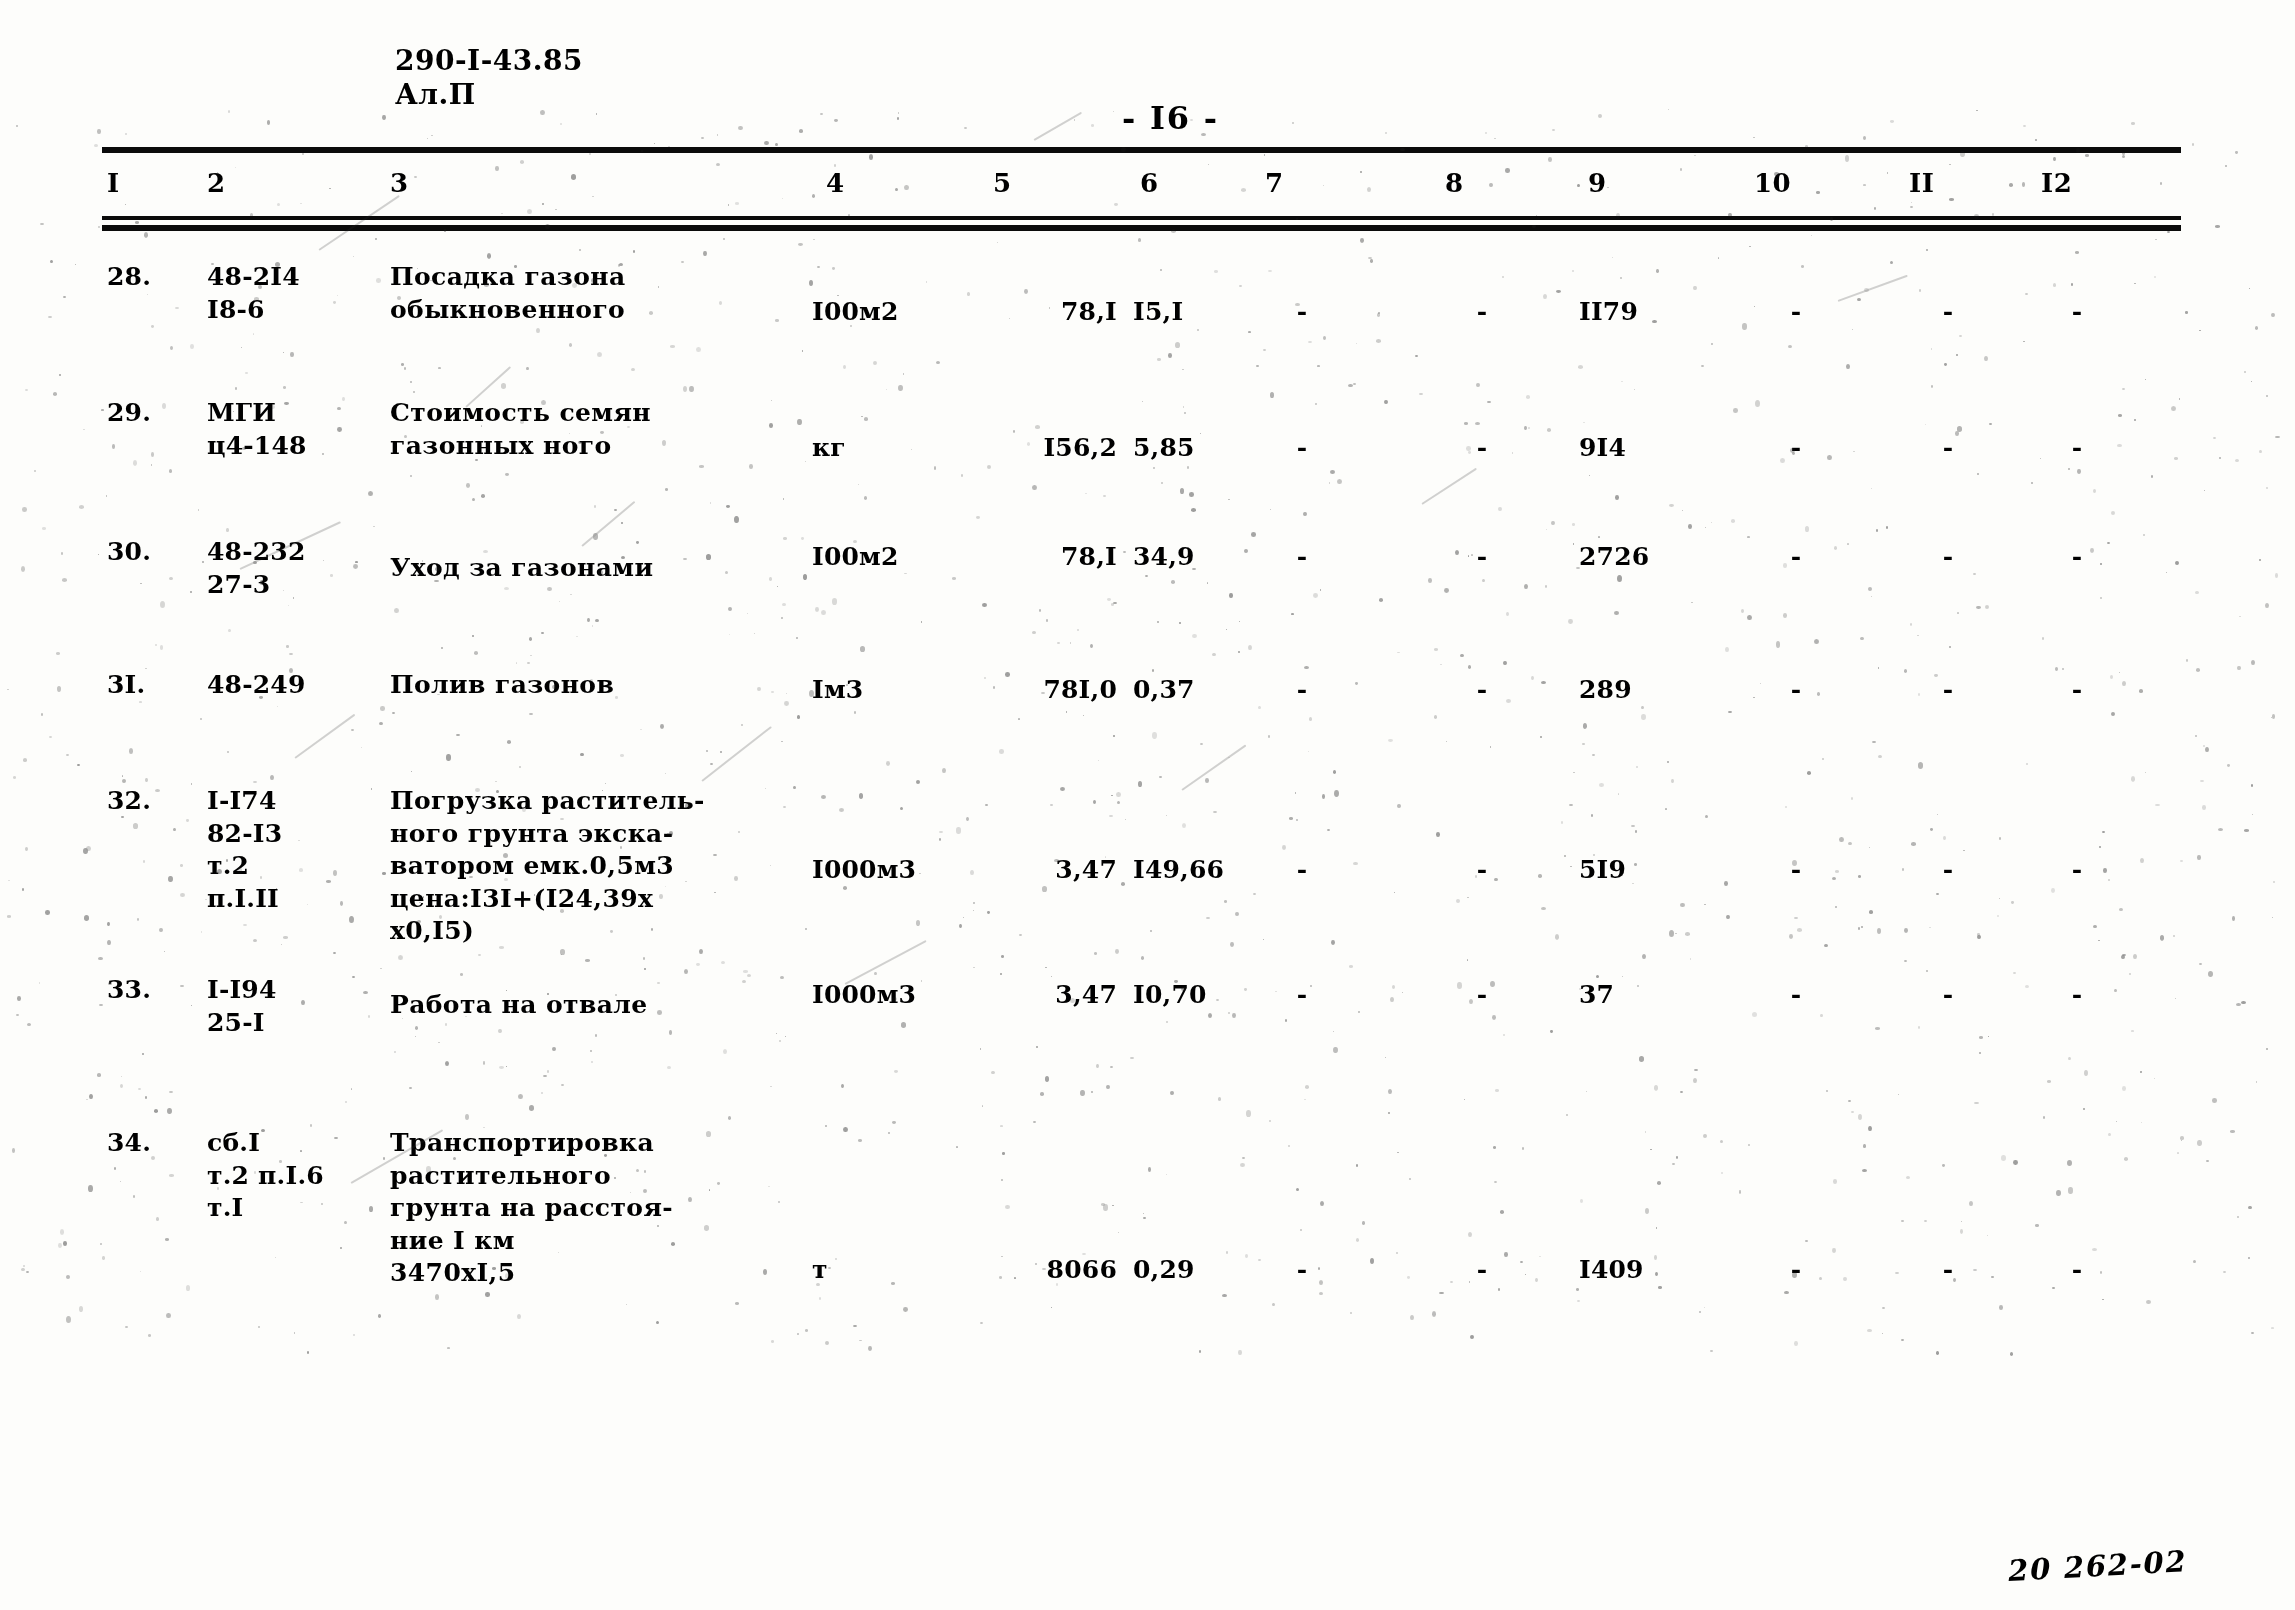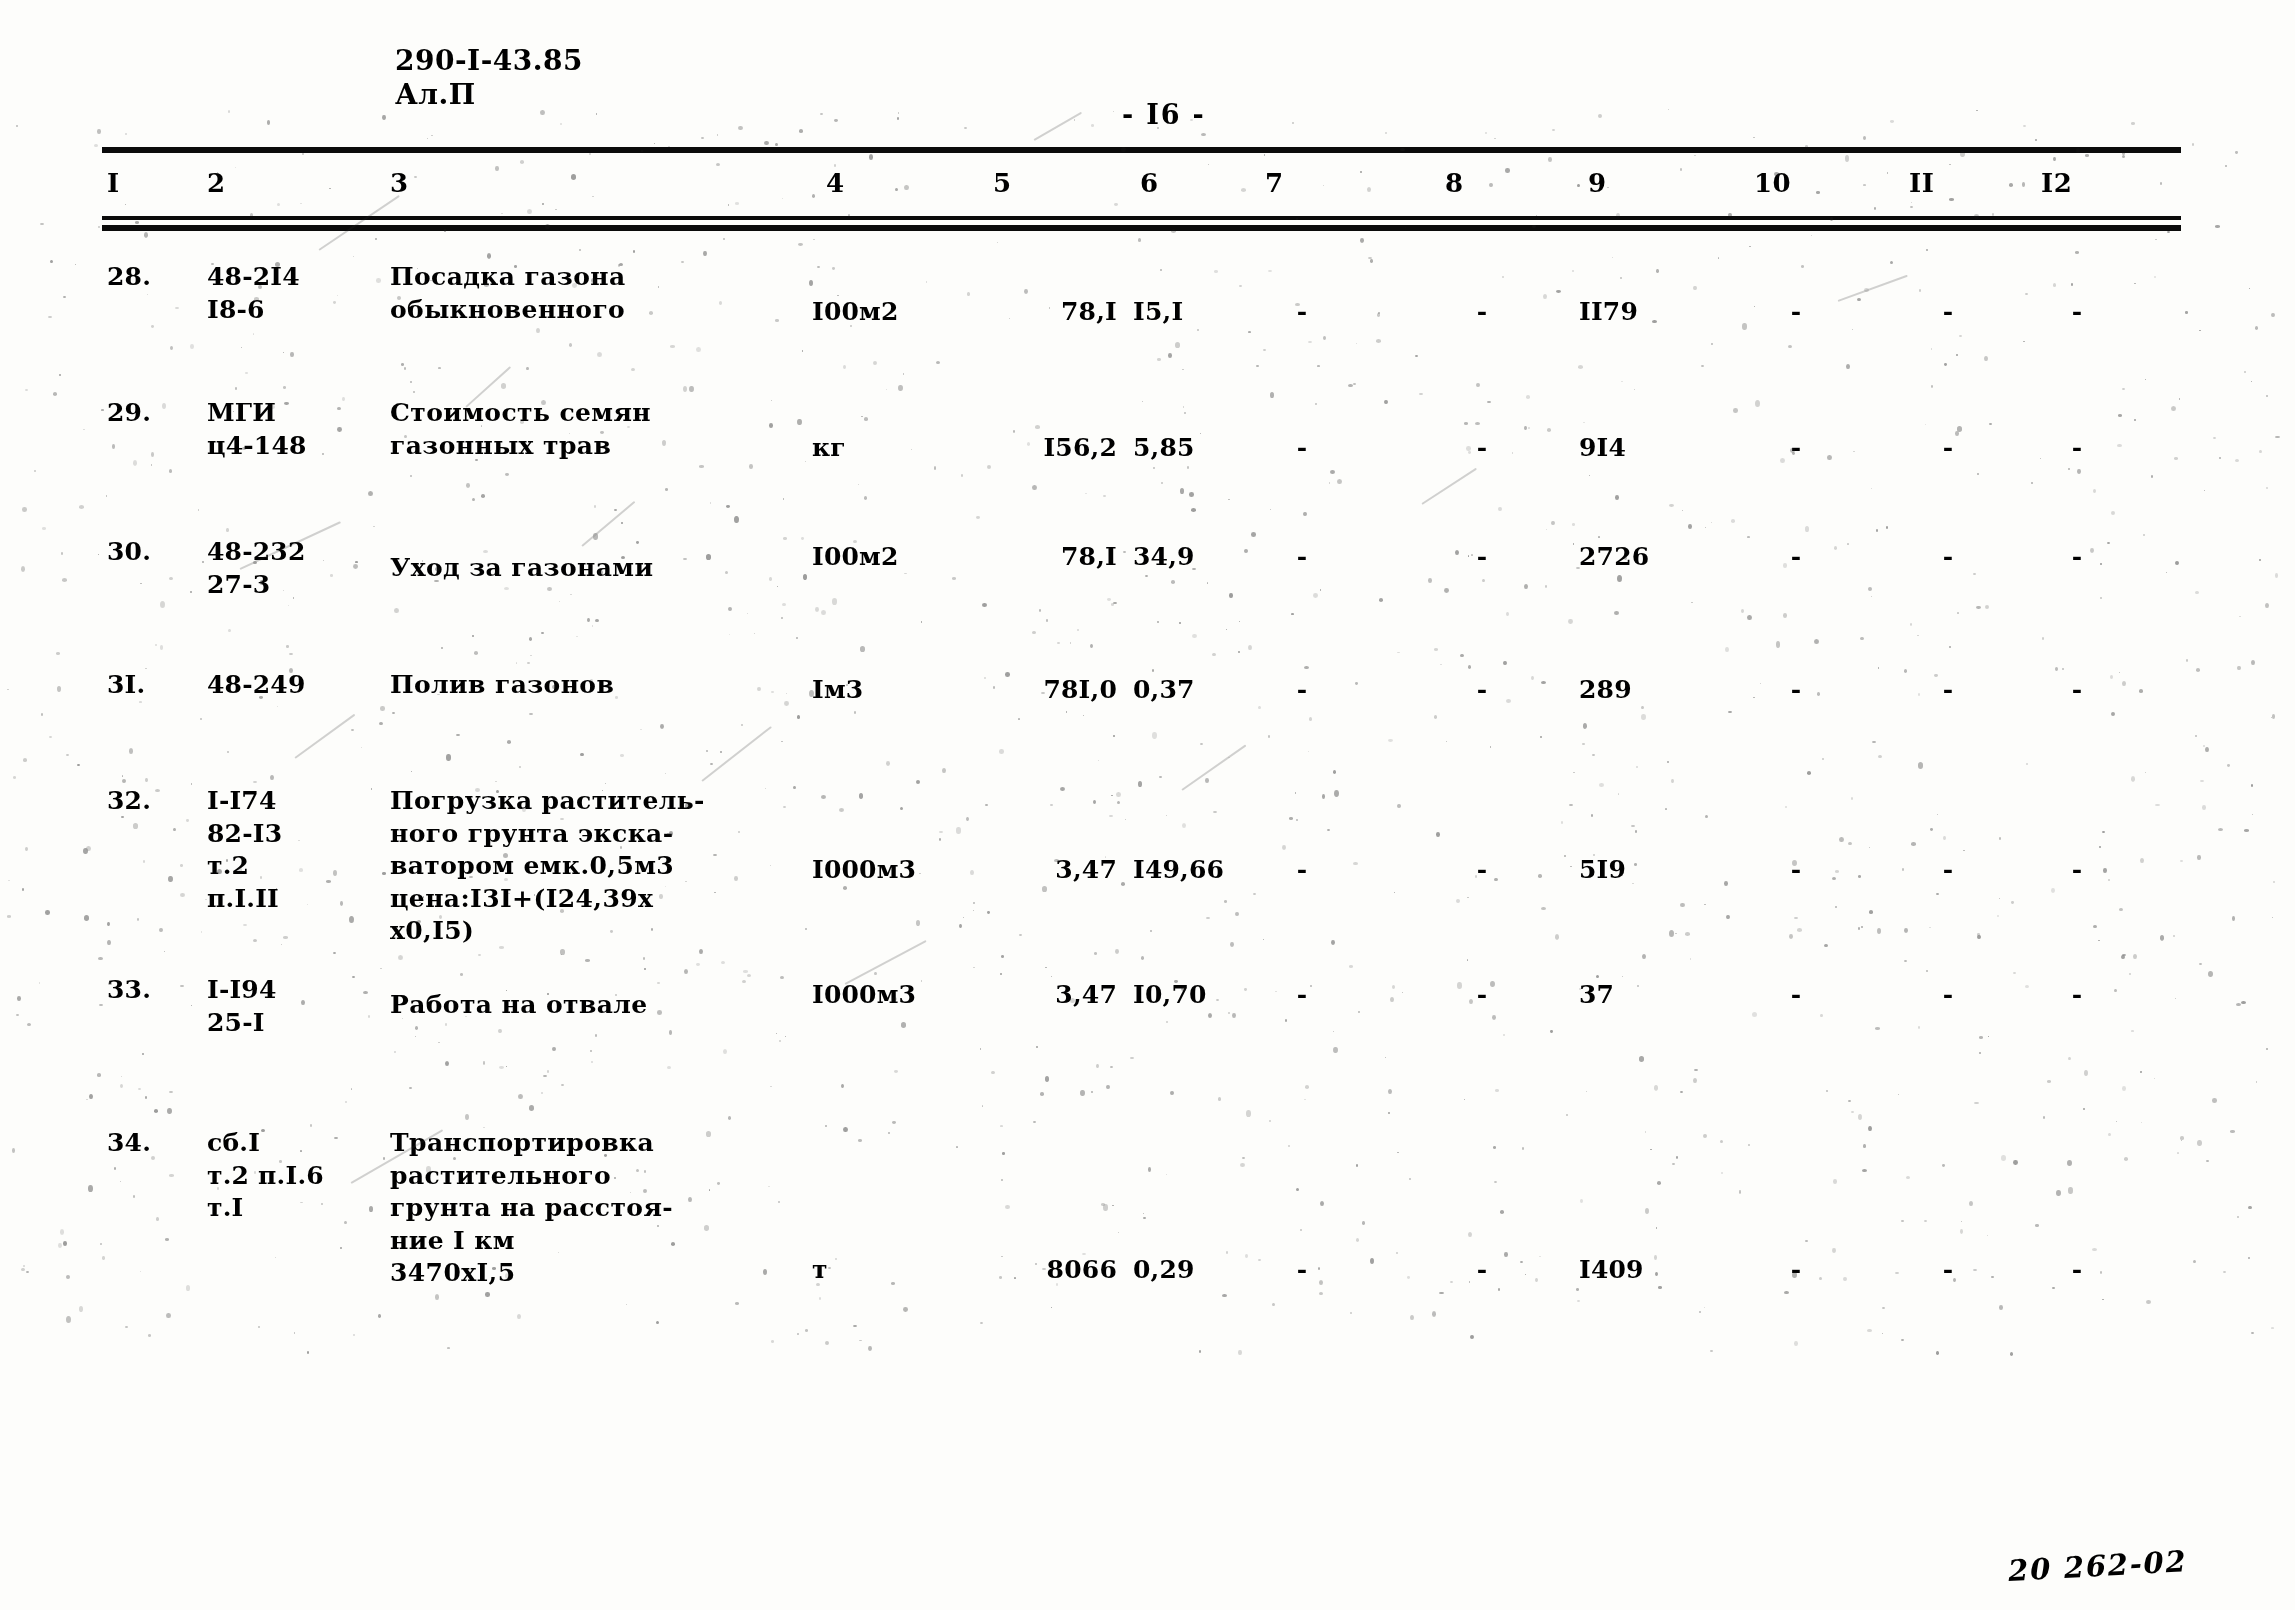--- a/index.html
+++ b/index.html
@@ -52,21 +52,21 @@
     letter-spacing: 0.5px;
     line-height: 1.22;
     font-family: "DejaVu Serif", serif;
   }
   .doc-code div { white-space: pre; }
 
   .page-num {
     position: absolute;
     left: 1122px;
     top: 99px;
-    font-size: 27px;
+    font-size: 32px;
     font-weight: 700;
     letter-spacing: 1.8px;
     font-family: "DejaVu Serif", serif;
   }
 
   
   .rule {
     position: absolute;
     left: 102px;
     width: 2079px;
@@ -182,21 +182,21 @@
         <div class="cell c9 num" style="top: 35px;">II79</div>
         <div class="cell c10 num dash" style="top: 35px;">-</div>
         <div class="cell c11 num dash" style="top: 35px;">-</div>
         <div class="cell c12 num dash" style="top: 35px;">-</div>
       </div>
       <div class="row" style="top: 397px;">
         <div class="cell c1" style="top: 0px;">29.</div>
         <div class="cell c2" style="top: 0px;">МГИ
 ц4-148</div>
         <div class="cell c3 desc" style="top: 0px;">Стоимость семян
-газонных трав</div>
+газонных ного</div>
         <div class="cell c4 num" style="top: 35px;">кг</div>
         <div class="cell c5 num" style="top: 35px;">I56,2</div>
         <div class="cell c6 num" style="top: 35px;">5,85</div>
         <div class="cell c7 num dash" style="top: 35px;">-</div>
         <div class="cell c8 num dash" style="top: 35px;">-</div>
         <div class="cell c9 num" style="top: 35px;">9I4</div>
         <div class="cell c10 num dash" style="top: 35px;">-</div>
         <div class="cell c11 num dash" style="top: 35px;">-</div>
         <div class="cell c12 num dash" style="top: 35px;">-</div>
       </div>

